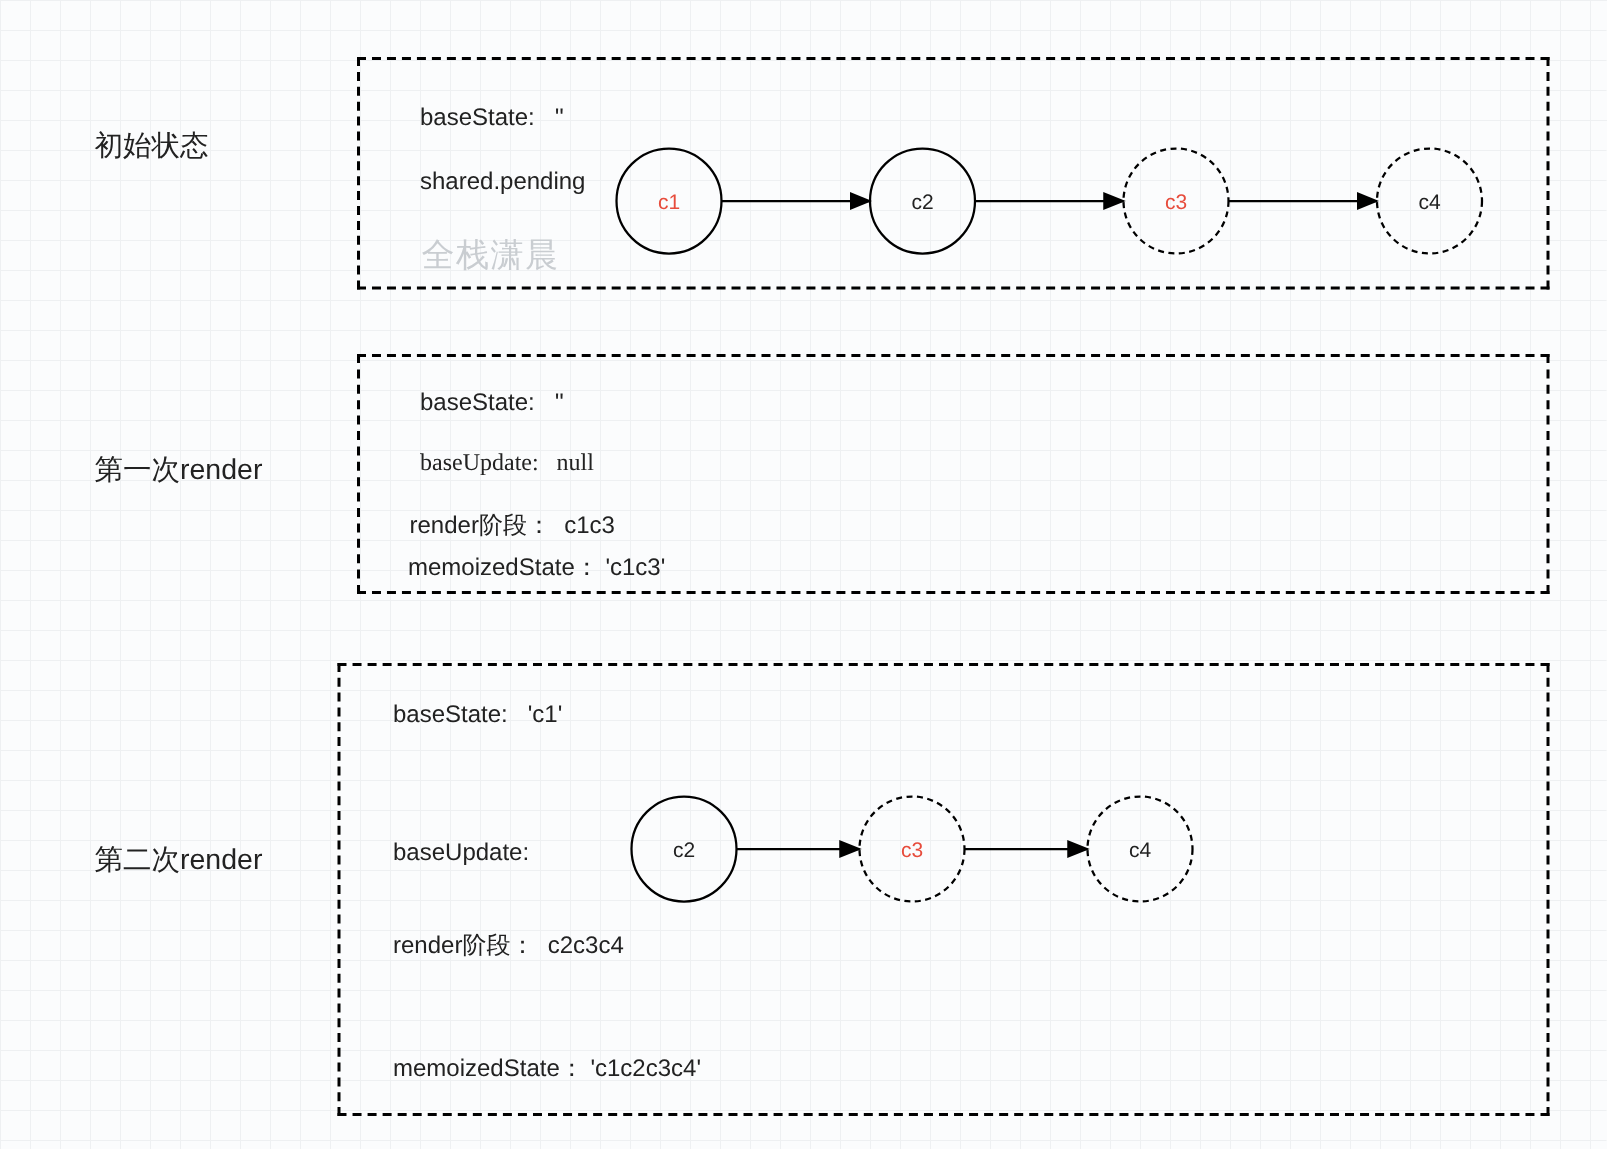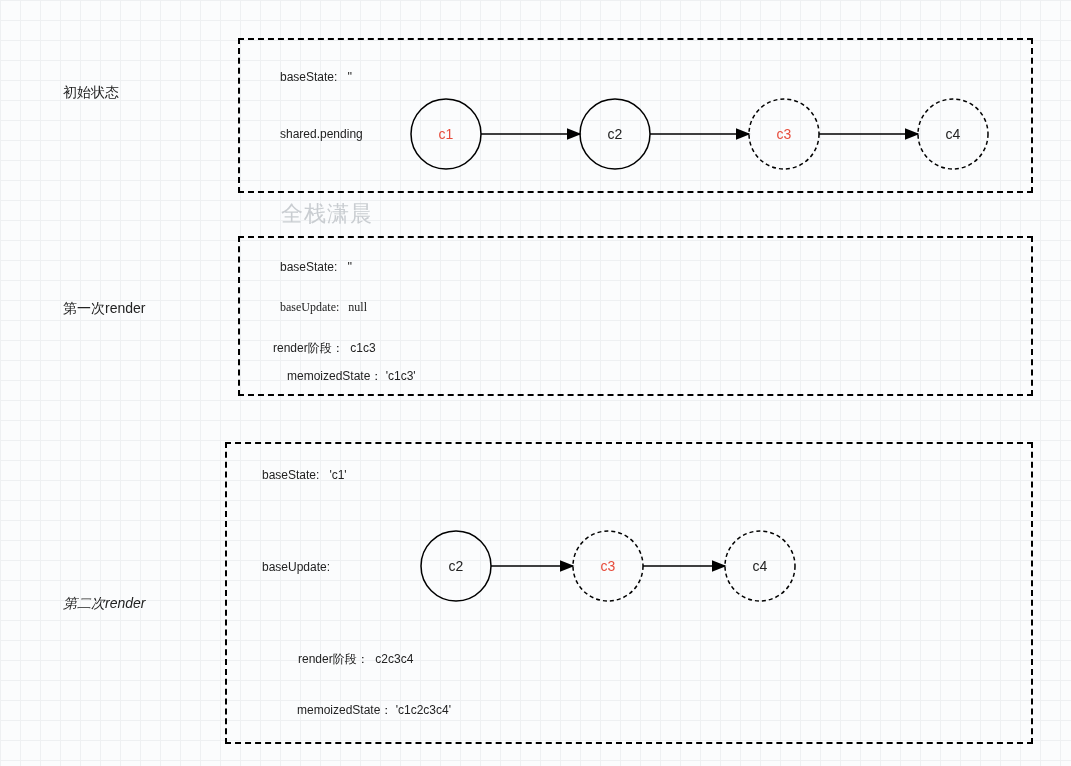--- a/index.html
+++ b/index.html
@@ -13,41 +13,40 @@
     background:
       linear-gradient(to right, #eef0f2 1px, transparent 1px),
       linear-gradient(to bottom, #eef0f2 1px, transparent 1px),
       linear-gradient(to right, #e2e5e8 1px, transparent 1px),
       linear-gradient(to bottom, #e2e5e8 1px, transparent 1px),
       #fbfcfd;
     background-size: 20px 20px, 20px 20px, 80px 80px, 80px 80px;
   }
   .section-label {
     position: absolute;
-    font-size: 14px;
+    font-size: 19px;
     color: #222;
   }
   .dashed-box {
     position: absolute;
     border: 2px dashed #000;
     background: transparent;
   }
   .field-label {
     position: absolute;
-    font-size: 12px;
+    font-size: 16px;
     color: #222;
   }
   .watermark {
     position: absolute;
     font-size: 22px;
     color: #c9cdd1;
     font-weight: 500;
     letter-spacing: 1px;
     pointer-events: none;
-    margin-top: 44px;
   }
   svg.overlay {
     position: absolute;
     top: 0; left: 0;
     width: 1071px; height: 766px;
     pointer-events: none;
   }
   .node-circle {
     fill: none;
     stroke: #000;
@@ -68,60 +67,60 @@
     stroke: #000;
     stroke-width: 1.5;
     fill: none;
   }
 </style>
 </head>
 <body>
 
 <div class="section-label" style="left:63px; top:84px;">初始状态</div>
 <div class="section-label" style="left:63px; top:300px;">第一次render</div>
-<div class="section-label" style="left:63px; top:595px;font-style:italic;">第二次render</div>
+<div class="section-label" style="left:63px; top:560px;">第二次render</div>
 
 <div class="dashed-box" style="left:238px; top:38px; width:795px; height:155px;"></div>
 <div class="field-label" style="left:280px; top:70px;">
   <span>baseState:</span>&nbsp;&nbsp;
   <span>''</span>
 </div>
-<div class="field-label" style="left:280px; top:127px;">shared.pending</div>
+<div class="field-label" style="left:280px; top:113px;">shared.pending</div>
 
 <div class="watermark" style="left:281px; top:155px;">全栈潇晨</div>
 
 <div class="dashed-box" style="left:238px; top:236px; width:795px; height:160px;"></div>
 <div class="field-label" style="left:280px; top:260px;">
   <span>baseState:</span>&nbsp;&nbsp;
   <span>''</span>
 </div>
 <div class="field-label" style="left:280px; top:300px;font-family:Liberation Serif, serif;">
   <span>baseUpdate:</span>&nbsp;&nbsp;
   <span>null</span>
 </div>
 <div class="field-label" style="left:273px; top:340px;">
   <span>render阶段：</span>&nbsp;
   <span>c1c3</span>
 </div>
-<div class="field-label" style="left:287px; top:368px;">
+<div class="field-label" style="left:272px; top:368px;">
   <span>memoizedState：</span>
   <span>'c1c3'</span>
 </div>
 
 <div class="dashed-box" style="left:225px; top:442px; width:808px; height:302px;"></div>
 <div class="field-label" style="left:262px; top:468px;text-align:right;">
   <span>baseState:</span>&nbsp;&nbsp;
   <span>'c1'</span>
 </div>
 <div class="field-label" style="left:262px; top:560px;">baseUpdate:</div>
-<div class="field-label" style="left:262px; top:651px;margin-left:36px;">
+<div class="field-label" style="left:262px; top:620px;">
   <span>render阶段：</span>&nbsp;
   <span>c2c3c4</span>
 </div>
-<div class="field-label" style="left:262px; top:702px;margin-left:35px;">
+<div class="field-label" style="left:262px; top:702px;">
   <span>memoizedState：</span>
   <span>'c1c2c3c4'</span>
 </div>
 
 <svg class="overlay">
   <defs>
     <marker id="arrowhead" markerWidth="10" markerHeight="8" refX="9" refY="4" orient="auto">
       <path d="M0,0 L10,4 L0,8 Z" fill="#000"></path>
     </marker>
   </defs>

